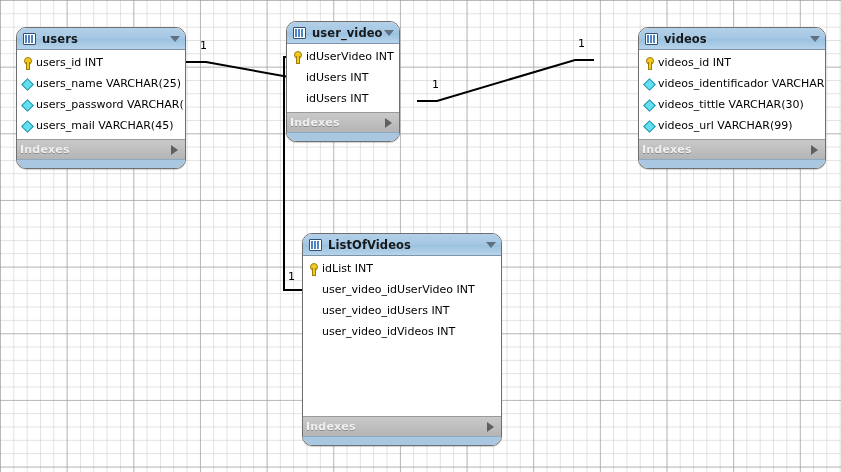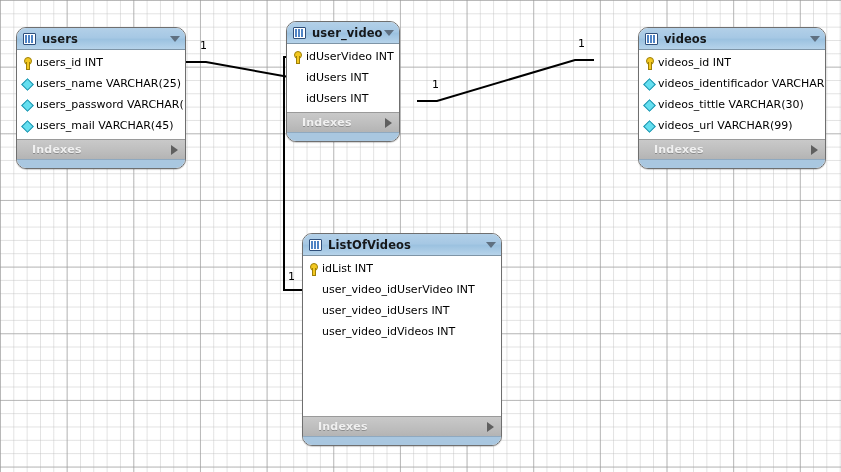--- a/index.html
+++ b/index.html
@@ -150,21 +150,21 @@
   .col-txt {
     font-size: 11px;
     color: #000000;
     line-height: 1;
   }
 
   .tbl-footer {
     height: 20px;
     display: flex;
     align-items: center;
-    padding: 0 7px 0 15px;
+    padding: 0 7px 0 3px;
     background: linear-gradient(to bottom, #c9c9c9 0%, #bdbdbd 60%, #b4b4b4 100%);
     border-top: 1px solid #9a9a9a;
   }
   .tbl-footer-txt {
     font-size: 11px;
     font-weight: bold;
     color: #f0f0f0;
     text-shadow: 0 1px 0 rgba(0,0,0,0.25);
     letter-spacing: 0.2px;
   }

